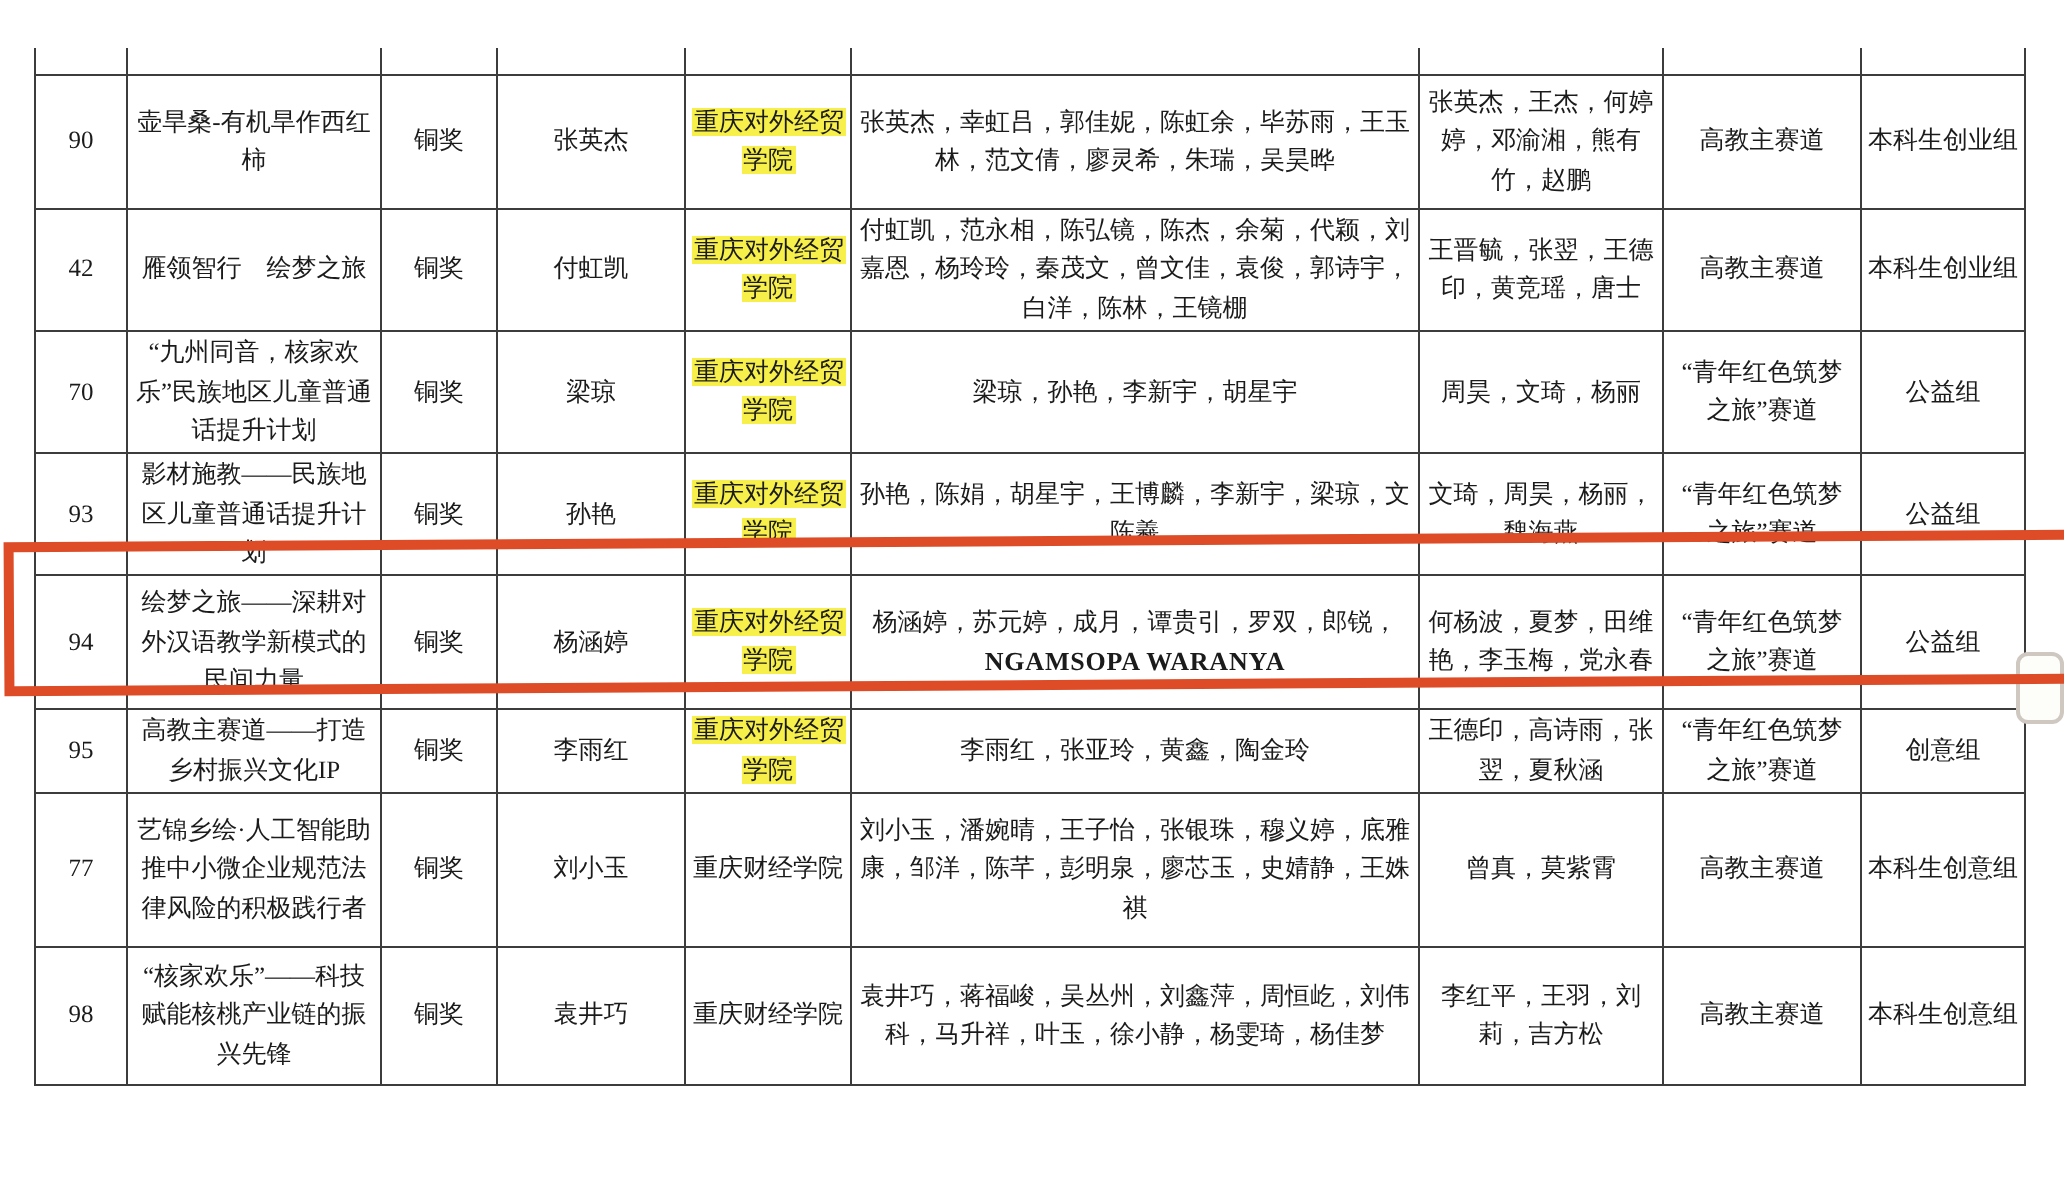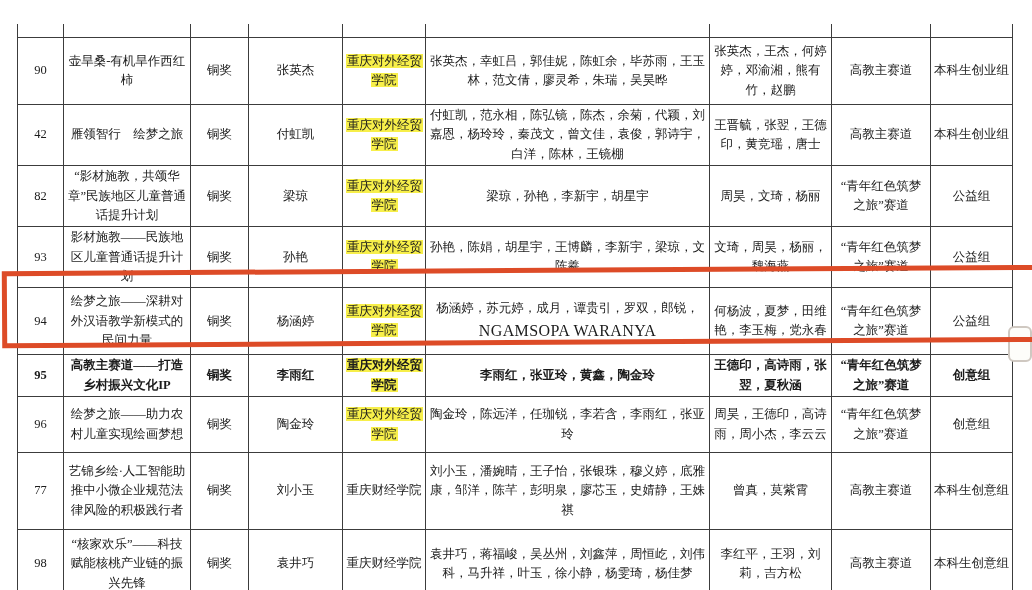--- a/index.html
+++ b/index.html
@@ -15,21 +15,21 @@
     text-align:center;vertical-align:middle;
     font-size:12.5px;line-height:1.55;
     padding:1px 3px;word-break:break-all;
     color:#1b1b1b;
   }
   tr.partial td{border-top:none;height:11px;}
   td.rank{font-size:14px;}
   td.team{font-size:12.5px;}
   .school-text{display:inline;}
   .school-text.hl{background:var(--hl,#f7ef4a);box-decoration-break:clone;padding:0 1px;}
-  .team-en{font-weight:normal;font-size:16px;letter-spacing:.4px;}
+  .team-en{font-weight:bold;font-size:13px;letter-spacing:.4px;}
   .red-box{
     position:absolute;left:2px;top:268px;width:1040px;height:77px;
     border:5px solid var(--red,#dd4b27);box-sizing:border-box;
     transform:rotate(-0.35deg);z-index:10;pointer-events:none;
   }
   .note-handle{
     position:absolute;left:1008px;top:326px;width:24px;height:36px;
     border:2px solid #cfc8c1;border-radius:6px;background:#fdfdfa;
     box-sizing:border-box;z-index:5;
   }
@@ -88,22 +88,22 @@
     <td class="team">
       <span>付虹凯，范永相，陈弘镜，陈杰，余菊，代颖，刘嘉恩，杨玲玲，秦茂文，曾文佳，袁俊，郭诗宇，白洋，陈林，王镜棚</span>
       <div class="team-en"></div>
     </td>
     <td>王晋毓，张翌，王德印，黄竞瑶，唐士</td>
     <td>高教主赛道</td>
     <td>本科生创业组</td>
   </tr>
 
   <tr style="height: 59px;">
-    <td class="rank">82</td>
-    <td>“影材施教，共颂华章”民族地区儿童普通话提升计划</td>
+    <td class="rank">70</td>
+    <td>“九州同音，核家欢乐”民族地区儿童普通话提升计划</td>
     <td>铜奖</td>
     <td>梁琼</td>
     <td><span class="school-text hl">重庆对外经贸学院</span></td>
     <td class="team">
       <span>梁琼，孙艳，李新宇，胡星宇</span>
       <div class="team-en"></div>
     </td>
     <td>周昊，文琦，杨丽</td>
     <td>“青年红色筑梦之旅”赛道</td>
     <td>公益组</td>
@@ -132,49 +132,35 @@
     <td><span class="school-text hl">重庆对外经贸学院</span></td>
     <td class="team">
       <span>杨涵婷，苏元婷，成月，谭贵引，罗双，郎锐，</span>
       <div class="team-en">NGAMSOPA WARANYA</div>
     </td>
     <td>何杨波，夏梦，田维艳，李玉梅，党永春</td>
     <td>“青年红色筑梦之旅”赛道</td>
     <td>公益组</td>
   </tr>
 
-  <tr style="height: 40px; font-weight: bold;">
+  <tr style="height: 40px;">
     <td class="rank">95</td>
     <td>高教主赛道——打造乡村振兴文化IP</td>
     <td>铜奖</td>
     <td>李雨红</td>
     <td><span class="school-text hl">重庆对外经贸学院</span></td>
     <td class="team">
       <span>李雨红，张亚玲，黄鑫，陶金玲</span>
       <div class="team-en"></div>
     </td>
     <td>王德印，高诗雨，张翌，夏秋涵</td>
     <td>“青年红色筑梦之旅”赛道</td>
     <td>创意组</td>
   </tr>
 
-  <tr style="height: 56px;">
-    <td class="rank">96</td>
-    <td>绘梦之旅——助力农村儿童实现绘画梦想</td>
-    <td>铜奖</td>
-    <td>陶金玲</td>
-    <td><span class="school-text hl">重庆对外经贸学院</span></td>
-    <td class="team">
-      <span>陶金玲，陈远洋，任珈锐，李若含，李雨红，张亚玲</span>
-      <div class="team-en"></div>
-    </td>
-    <td>周昊，王德印，高诗雨，周小杰，李云云</td>
-    <td>“青年红色筑梦之旅”赛道</td>
-    <td>创意组</td>
-  </tr>
 
   <tr style="height: 77px;">
     <td class="rank">77</td>
     <td>艺锦乡绘·人工智能助推中小微企业规范法律风险的积极践行者</td>
     <td>铜奖</td>
     <td>刘小玉</td>
     <td><span class="school-text">重庆财经学院</span></td>
     <td class="team">
       <span>刘小玉，潘婉晴，王子怡，张银珠，穆义婷，底雅康，邹洋，陈芊，彭明泉，廖芯玉，史婧静，王姝祺</span>
       <div class="team-en"></div>

